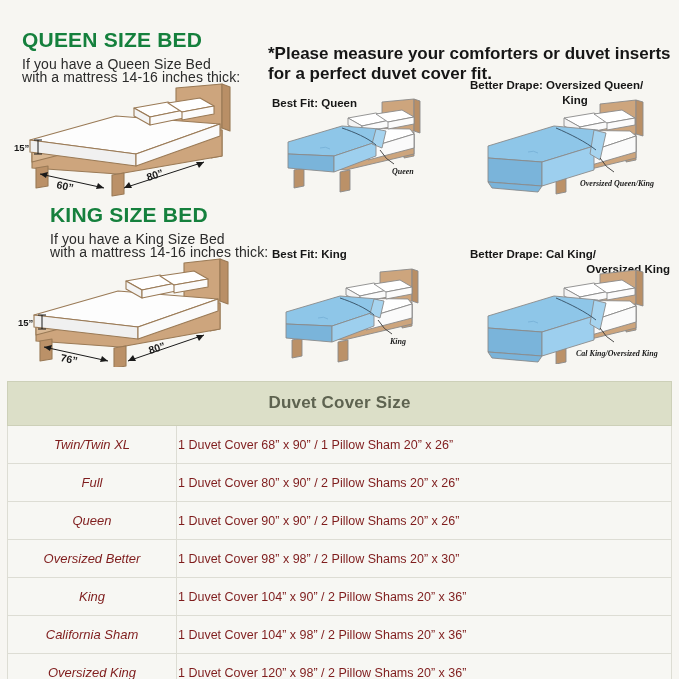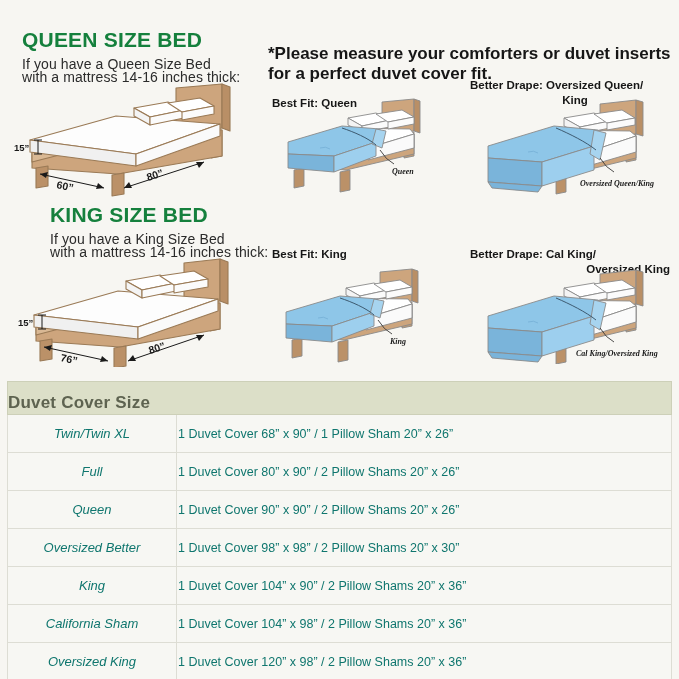--- a/index.html
+++ b/index.html
@@ -68,29 +68,29 @@
     width: 665px;
     border-collapse: collapse;
     background: #f7f7f3;
     border: 1px solid #d9d9cf;
   }
   .duvet-table th.table-title {
     background: #dcdfc8;
     color: #5e6350;
     font-size: 17px;
     font-weight: bold;
-    text-align: left;
-    padding: 11px 0 1px;
+    text-align: center;
+    padding: 11px 0 12px;
     border: 1px solid #cdd0b8;
     letter-spacing: 0.2px;
   }
   .duvet-table td {
     border: 1px solid #ddddd4;
     font-size: 12.5px;
-    color: #0f766e;
+    color: #7f1d1d;
     height: 35px;
   }
   .duvet-table td.size-name {
     width: 166px;
     text-align: center;
     font-style: italic;
     font-size: 13px;
   }
   .duvet-table td.size-desc {
     text-align: left;

